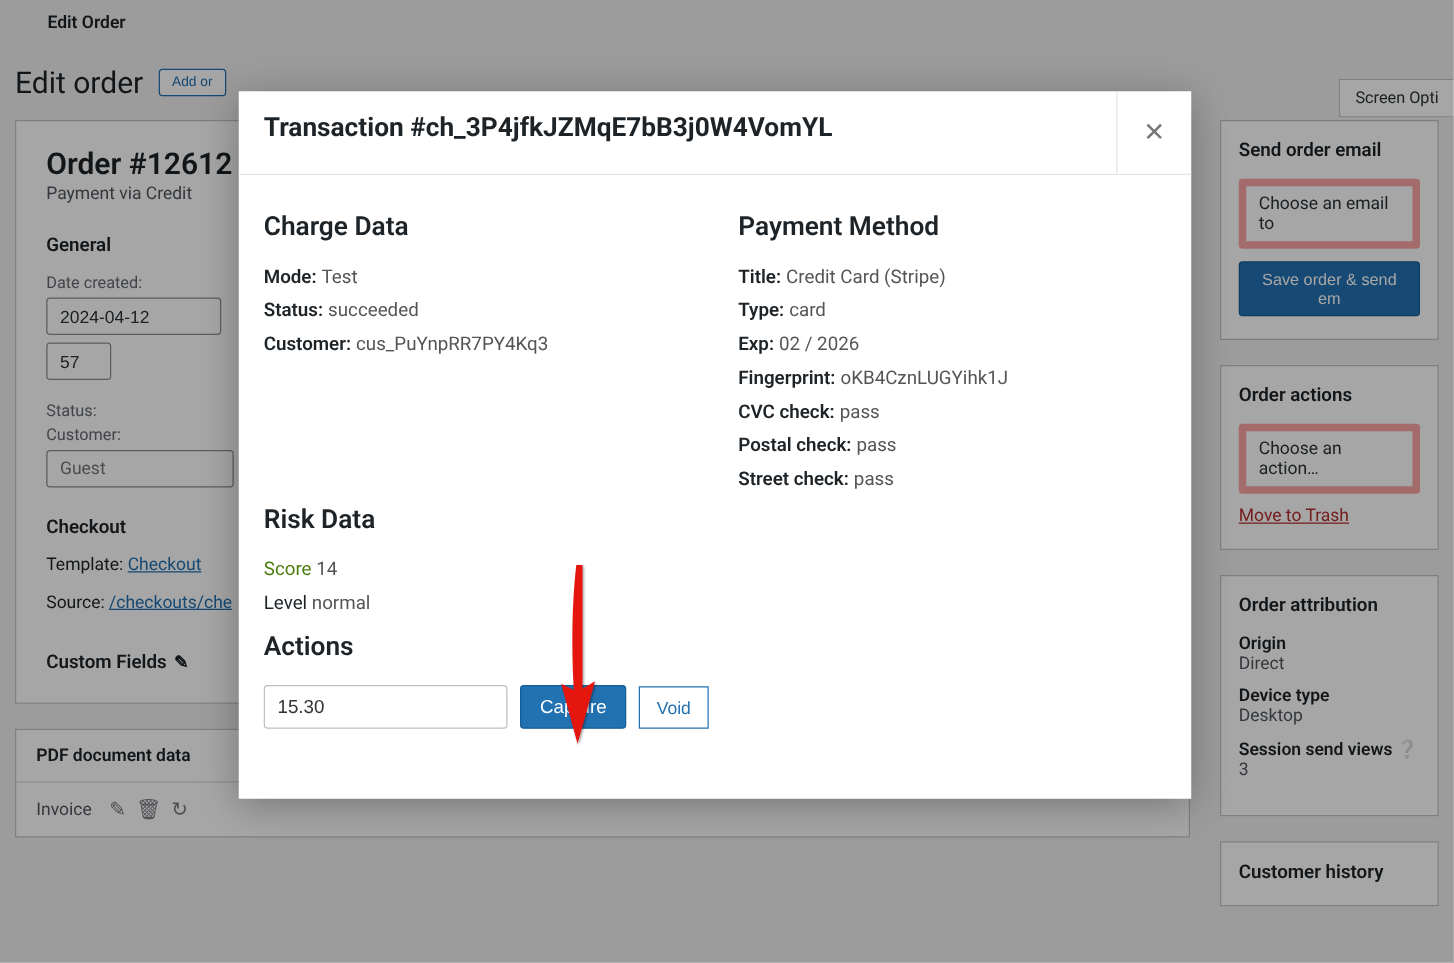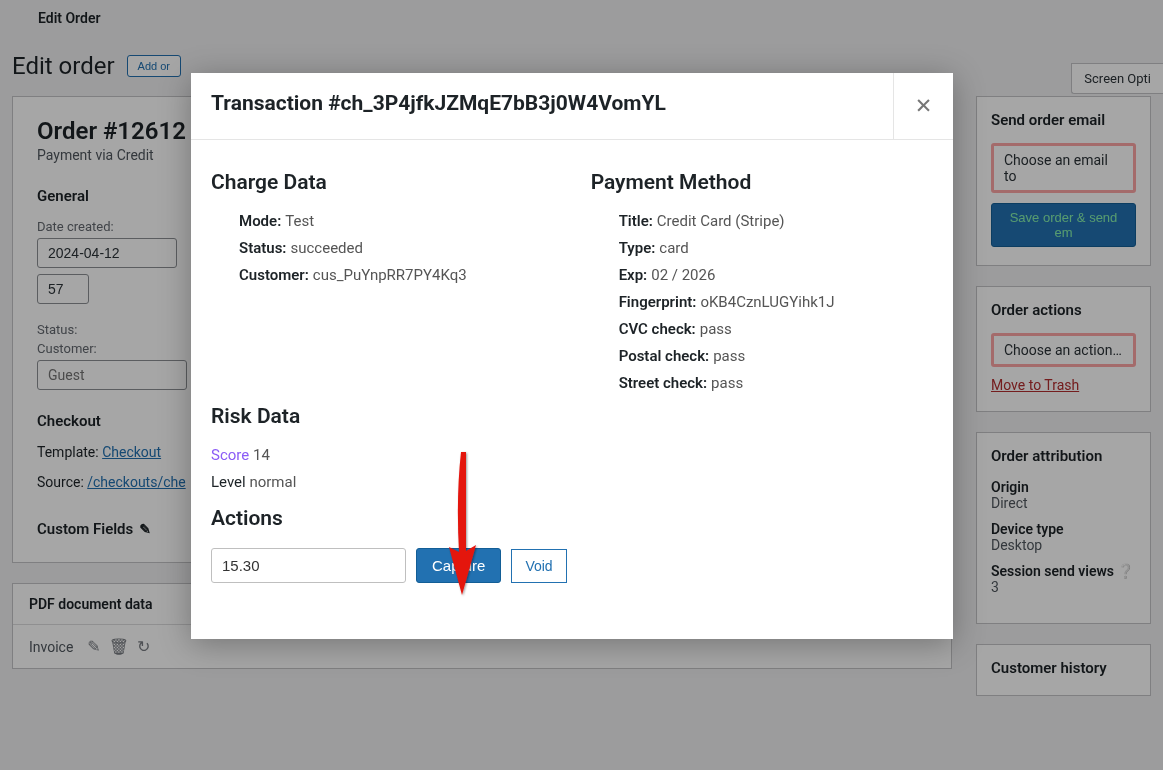--- a/index.html
+++ b/index.html
@@ -105,31 +105,31 @@
     color: #50575e;
     display: flex;
     align-items: center;
     gap: 10px;
   }
   .invoice-icons { color: #787c82; display: flex; gap: 8px; font-size: 16px; margin-left: 4px; }
 
   .side-panel { padding: 14px 14px 18px 14px; }
   .side-h { font-weight: 600; font-size: 15px; margin-bottom: 14px; }
   .side-select {
-    border: 3px solid #fca5a5;
+    border: 6px solid #fca5a5;
     border-radius: 3px;
     padding: 6px 10px;
     width: 100%;
     background: #fff;
     color: #2c3338;
     margin-bottom: 10px;
   }
   .primary-btn {
     background: #2271b1;
-    color: #86efac;
+    color: #ffffff;
     border: 1px solid #135e96;
     border-radius: 3px;
     padding: 6px 12px;
     font-size: 13px;
     cursor: pointer;
     width: 100%;
     text-align: center;
   }
   .trash { color: #b32d2e; text-decoration: underline; font-size: 14px; }
   .attr-lbl { font-weight: 600; font-size: 14px; margin-top: 6px; }
@@ -168,21 +168,21 @@
     cursor: pointer;
   }
   .modal-body {
     display: flex;
     padding: 15px 20px 56px 20px;
     gap: 24px;
   }
   .mcol { flex: 1; }
   .mh { font-size: 21px; font-weight: 600; margin: 15px 0 18px 0; }
   .kv { margin-bottom: 9px; font-size: 15px; }
-  .kv b { font-weight: 600; margin-left: 28px; }
+  .kv b { font-weight: 600; }
   .kv span { color: #555; margin-left: 4px; }
   .risk { margin-bottom: 9px; font-size: 15px; }
   .risk span { color: #555; }
   .actions-row { display: flex; gap: 10px; margin-top: 14px; align-items: center; }
   .amount-input {
     border: 1px solid #bfbfbf;
     border-radius: 3px;
     padding: 8px 10px;
     font-size: 15px;
     width: 195px;
@@ -322,21 +322,21 @@
     <div class="modal-close">✕</div>
   </div>
   <div class="modal-body">
     <div class="mcol">
       <div class="mh">Charge Data</div>
       <div class="kv"><b>Mode:</b><span>Test</span></div>
       <div class="kv"><b>Status:</b><span>succeeded</span></div>
       <div class="kv"><b>Customer:</b><span>cus_PuYnpRR7PY4Kq3</span></div>
 
       <div class="mh" style="margin-top:120px">Risk Data</div>
-      <div class="risk"><span style="color:#8b5cf6">Score</span> <span>14</span></div>
+      <div class="risk"><span style="color:#4d7c0f">Score</span> <span>14</span></div>
       <div class="risk"><span style="color:#1d2327">Level</span> <span>normal</span></div>
 
       <div class="mh">Actions</div>
       <div class="actions-row">
         <input class="amount-input" value="15.30" style="">
         <button class="capture-btn">Capture</button>
         <button class="void-btn">Void</button>
       </div>
     </div>
 

